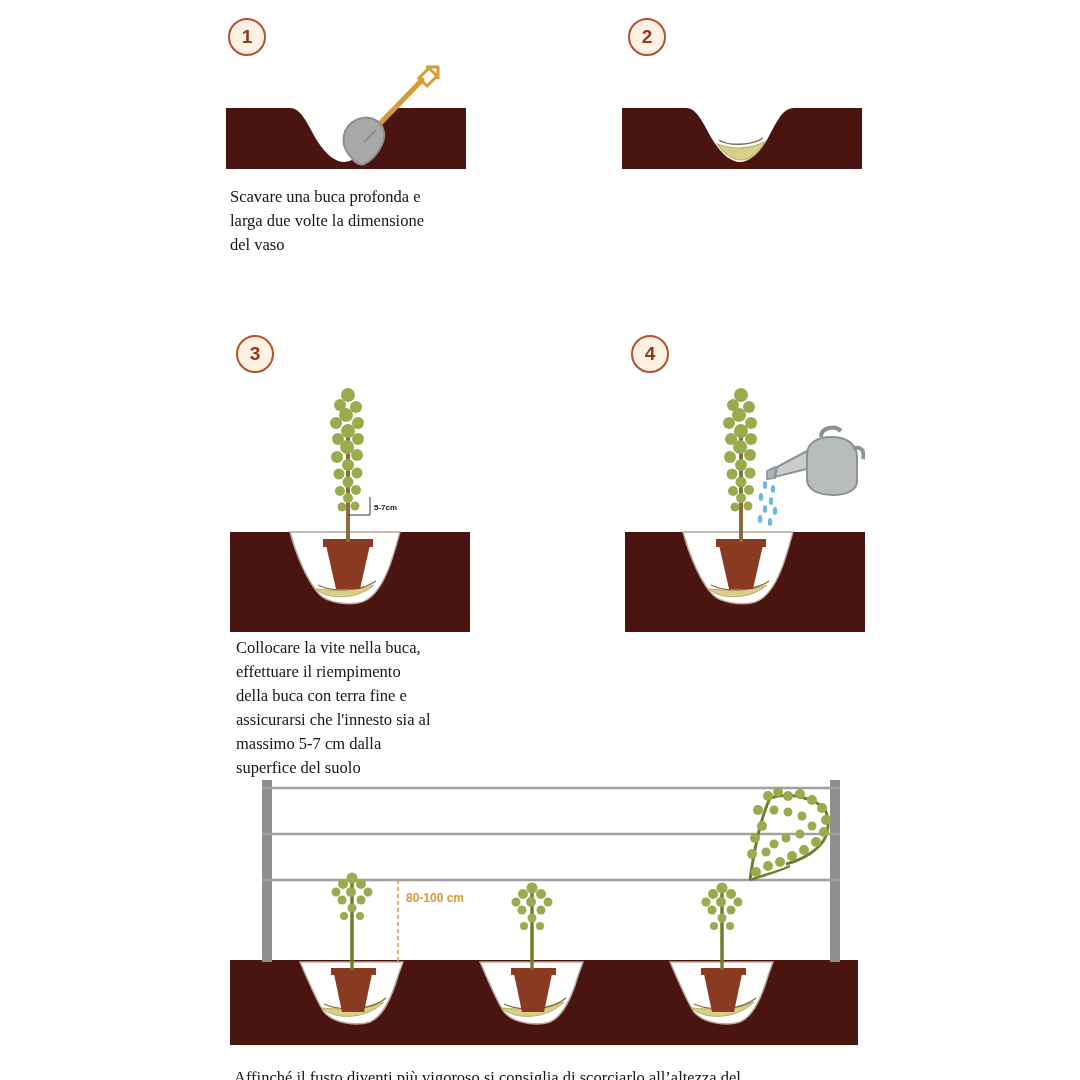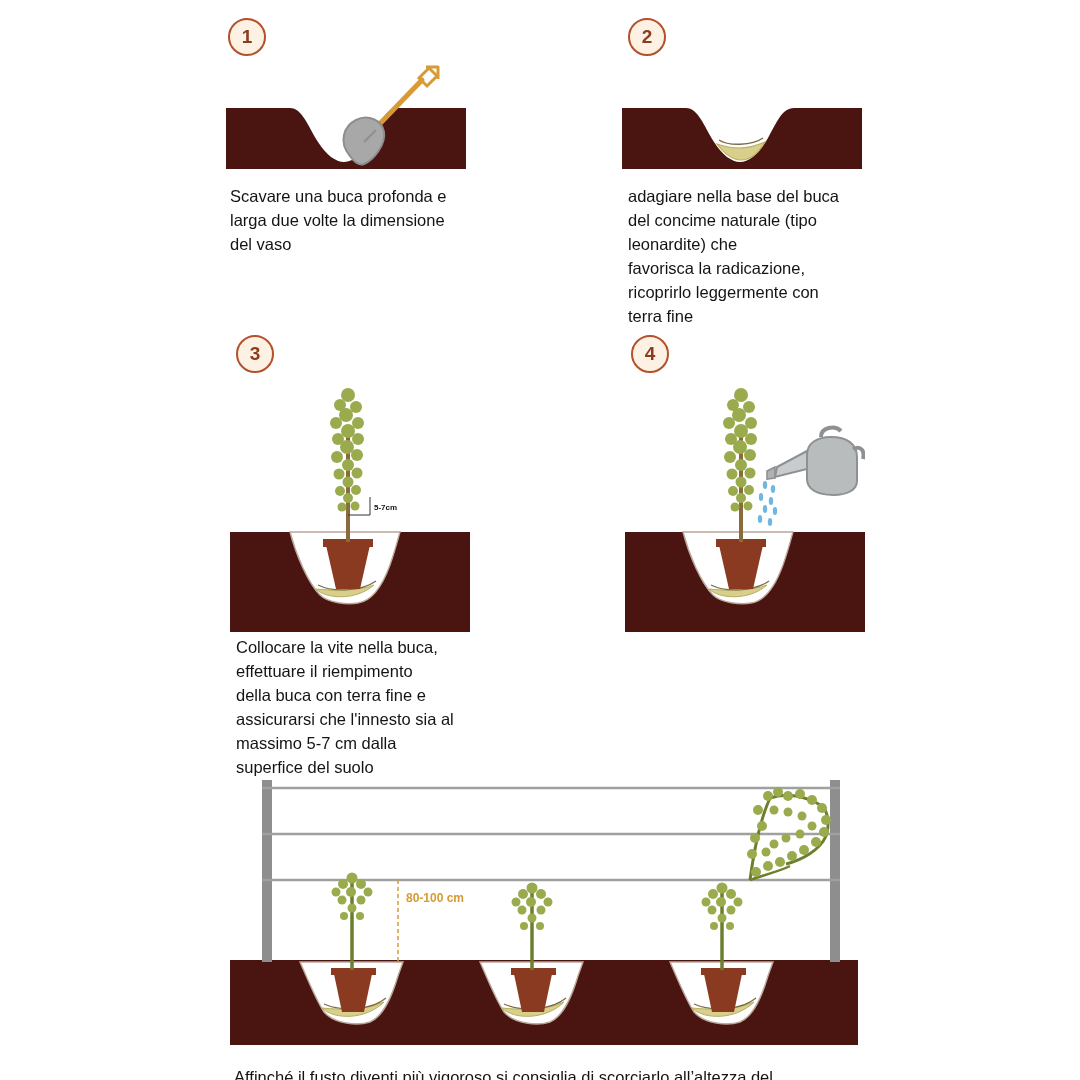--- a/index.html
+++ b/index.html
@@ -35,20 +35,21 @@
     display: flex;
     align-items: center;
     justify-content: center;
     box-sizing: border-box;
   }
   .caption {
     font-size: 16.5px;
     line-height: 1.45;
     color: #141414;
     white-space: pre-line;
+    font-family: Liberation Serif, serif;
   }
   .figure {
     position: relative;
   }
   
   #step-1 { left: 222px; top: 18px; width: 250px; }
   #step-2 { left: 622px; top: 18px; width: 250px; }
   #step-3 { left: 230px; top: 335px; width: 250px; }
   #step-4 { left: 625px; top: 335px; width: 250px; }
   #step-5 { left: 230px; top: 780px; width: 640px; }
@@ -96,26 +97,20 @@
 
   <div class="step" id="step-2">
     <div class="badge">2</div>
     <div class="figure">
       <svg width="240" height="105" viewBox="0 0 240 105" xmlns="http://www.w3.org/2000/svg">
         <path d="M0 44 H64 C76 44 82 62 92 78 C100 91 110 98 118 98 C128 98 138 88 146 74 C155 58 160 44 172 44 H240 V105 H0 Z" fill="#4a1410"></path>
         <path d="M95 80 C104 92 112 96 119 96 C127 96 136 90 143 78 C134 82 124 84 117 84 C108 84 101 82 95 80 Z" fill="#d8cf8a" stroke="#b9ae63" stroke-width="1.2"></path>
         <path d="M97 76 C106 82 130 82 141 74" fill="none" stroke="#7d6b45" stroke-width="1.4"></path>
       </svg>
     </div>
-    <div class="caption">adagiare nella base del buca
-del concime naturale (tipo
-leonardite) che
-favorisca la radicazione,
-ricoprirlo leggermente con
-terra fine</div>
   </div>
 
   <div class="step" id="step-3">
     <div class="badge">3</div>
     <div class="figure">
       <svg width="240" height="255" viewBox="0 0 240 255" xmlns="http://www.w3.org/2000/svg">
 
         <rect x="0" y="155" width="240" height="100" fill="#4a1410"></rect>
 
         <path d="M60 155 C66 178 78 206 90 218 C98 226 118 228 128 226 C142 224 152 210 160 188 C165 174 168 162 170 155 Z" fill="#ffffff" stroke="#b9a79a" stroke-width="1.4"></path>

